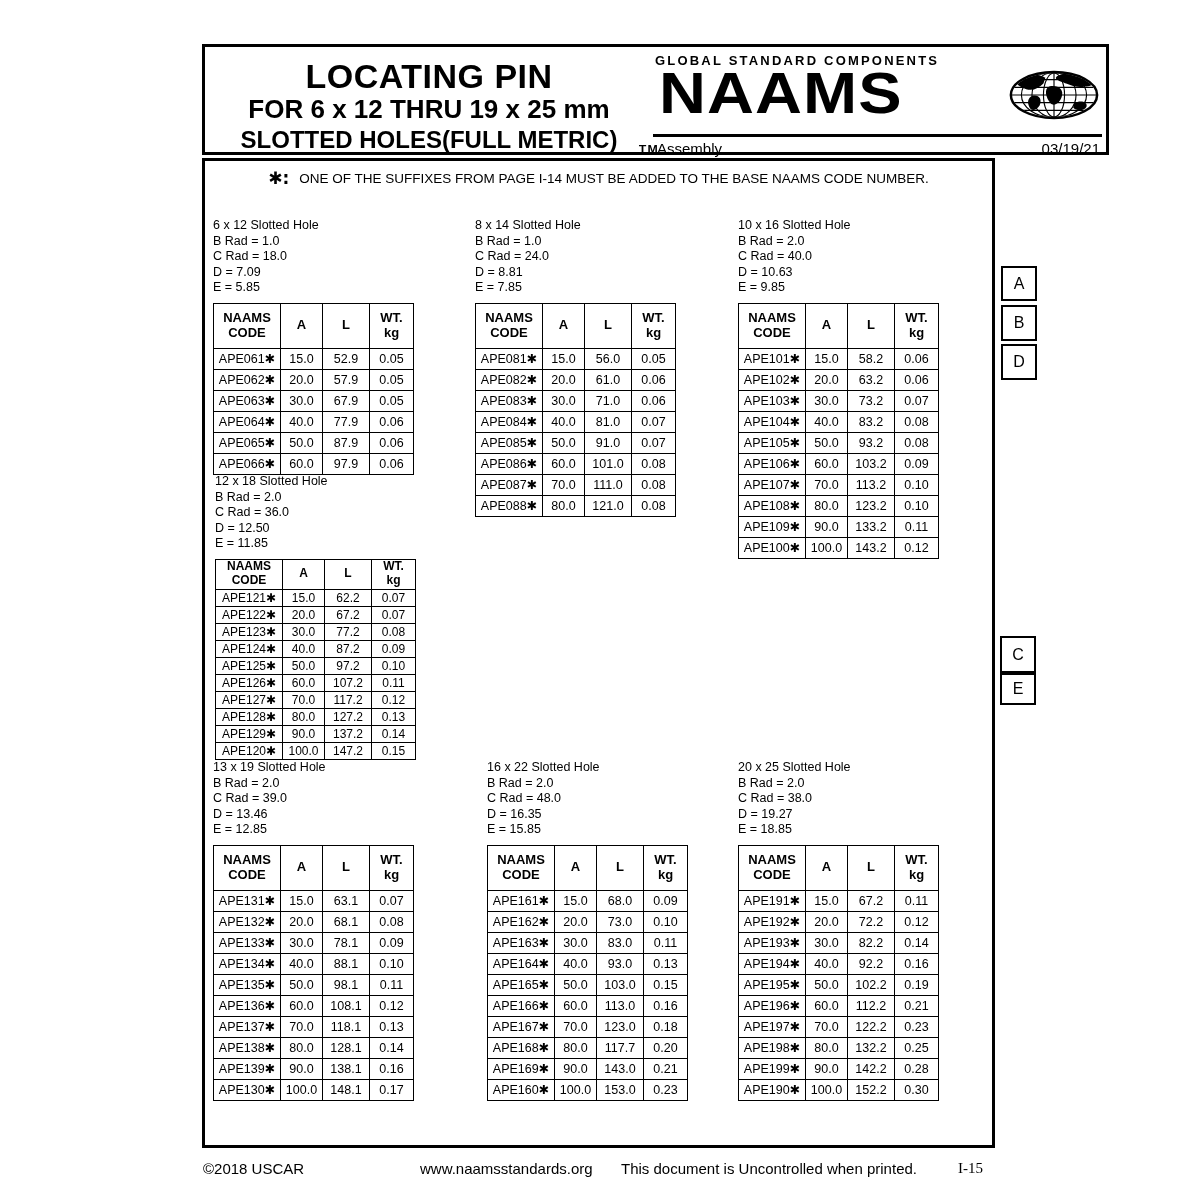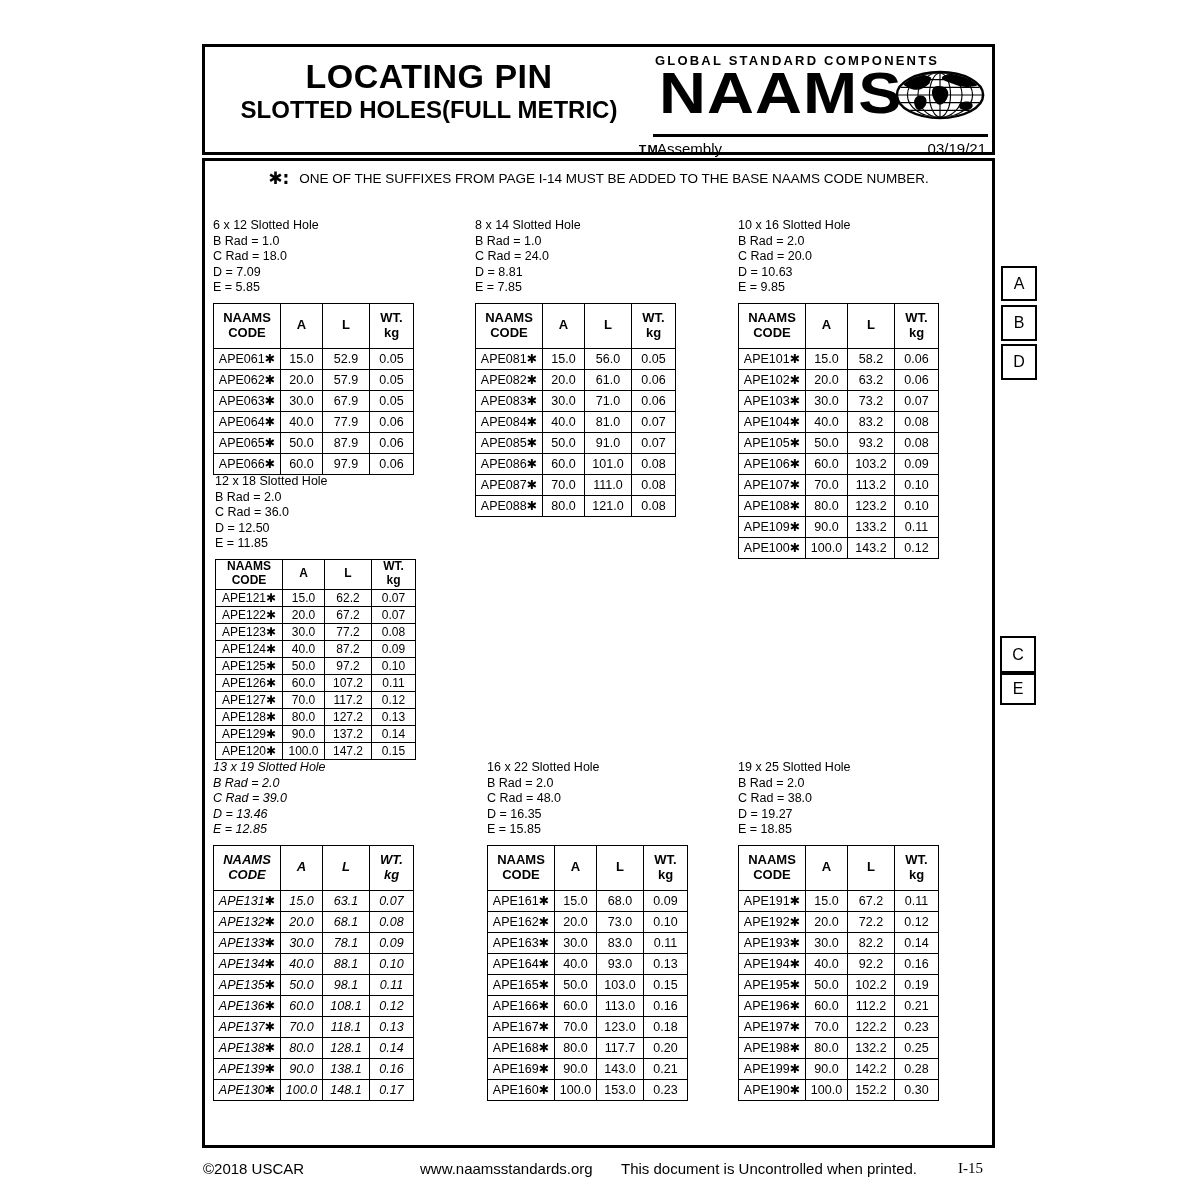--- a/index.html
+++ b/index.html
@@ -3,21 +3,21 @@
 <meta charset="utf-8">
 <style>
   html,body { margin:0; padding:0; background:#fff; }
   .page {
     position:relative; width:1200px; height:1200px; background:#ffffff;
     font-family:"Liberation Sans","DejaVu Sans",sans-serif; color:#000;
     overflow:hidden;
   }
   
   .header-box {
-    position:absolute; left:202px; top:44px; width:793px; height:111px;
+    position:absolute; left:202px; top:44px; width:907px; height:111px;
     border:3px solid #000; box-sizing:border-box; display:flex; background:#fff;
   }
   .title-block { width:448px; text-align:center; padding-top:11px; }
   .title-l1 { font-size:34px; font-weight:bold; line-height:36px; letter-spacing:0.5px; }
   .title-l2 { font-size:26px; font-weight:bold; line-height:30px; }
   .title-l3 { font-size:24px; font-weight:bold; line-height:32px; }
   .logo-block { position:relative; flex:1; }
   .gsc-line {
     position:absolute; top:6px; left:2px; width:338px; font-size:13px; font-weight:bold;
     letter-spacing:2.2px; white-space:nowrap;
@@ -40,21 +40,21 @@
   }
   .note-line { position:absolute; left:0; top:7px; width:100%; text-align:center; font-size:13.5px; white-space:nowrap; }
   .note-star { font-size:17px; font-weight:bold; font-family:"DejaVu Sans",sans-serif; vertical-align:-1px; }
   .note-text { margin-left:10px; }
   
   .group { position:absolute; }
   .g0 { left:213px; top:218px; }
   .g1 { left:475px; top:218px; }
   .g2 { left:738px; top:218px; }
   .g3 { left:215px; top:474px; }
-  .g4 { left:213px; top:760px;font-style:italic; }
+  .g4 { left:213px; top:760px; }
   .g5 { left:487px; top:760px; }
   .g6 { left:738px; top:760px; }
   .spec { font-size:12.5px; line-height:15.5px; margin-bottom:7px; }
   table.size-table { border-collapse:collapse; background:#fff; }
   .size-table th, .size-table td {
     border:1.6px solid #000; text-align:center; vertical-align:middle; padding:0 2px;
   }
   .size-table th { font-weight:bold; font-size:13px; line-height:1.15; height:44px; }
   .size-table td { font-size:12.5px; height:20px; }
   .c-code { width:62px; } .c-a { width:37px; } .c-l { width:42px; } .c-wt { width:39px; }
@@ -79,20 +79,21 @@
   .f-page { left:958px; font-size:15px;font-family:Liberation Serif, serif; }
 </style>
 </head>
 <body>
 
 <div class="page">
 
   <div class="header-box">
     <div class="title-block">
       <div class="title-l1">LOCATING PIN</div>
+      <div class="title-l2">FOR 6 x 12 THRU 19 x 25 mm</div>
       <div class="title-l3">SLOTTED HOLES(FULL METRIC)</div>
     </div>
     <div class="logo-block">
       <div class="gsc-line">GLOBAL STANDARD COMPONENTS</div>
       <div class="naams-word"><span class="tm-mark">TM</span><span>NAAMS</span></div>
       <svg class="globe" width="92" height="50" viewBox="0 0 96 52">
         <defs>
             <clipPath id="gclip">
               <ellipse cx="48" cy="26" rx="44" ry="23"></ellipse>
             </clipPath>
@@ -266,21 +267,21 @@
             <td class="c-l">121.0</td>
             <td class="c-wt">0.08</td>
           </tr>
         </tbody>
       </table>
     </section>
   <section class="group g2">
       <div class="spec">
         <div>10 x 16 Slotted Hole</div>
         <div>B Rad = 2.0</div>
-        <div>C Rad = 20.0</div>
+        <div>C Rad = 40.0</div>
         <div>D = 10.63</div>
         <div>E = 9.85</div>
       </div>
       <table class="size-table">
         <thead>
           <tr>
             <th class="c-code">
               <div>NAAMS</div>
               <div>CODE</div>
             </th>
@@ -612,21 +613,21 @@
             <td class="c-code">APE160✱</td>
             <td class="c-a">100.0</td>
             <td class="c-l">153.0</td>
             <td class="c-wt">0.23</td>
           </tr>
         </tbody>
       </table>
     </section>
   <section class="group g6">
       <div class="spec">
-        <div>19 x 25 Slotted Hole</div>
+        <div>20 x 25 Slotted Hole</div>
         <div>B Rad = 2.0</div>
         <div>C Rad = 38.0</div>
         <div>D = 19.27</div>
         <div>E = 18.85</div>
       </div>
       <table class="size-table">
         <thead>
           <tr>
             <th class="c-code">
               <div>NAAMS</div>

